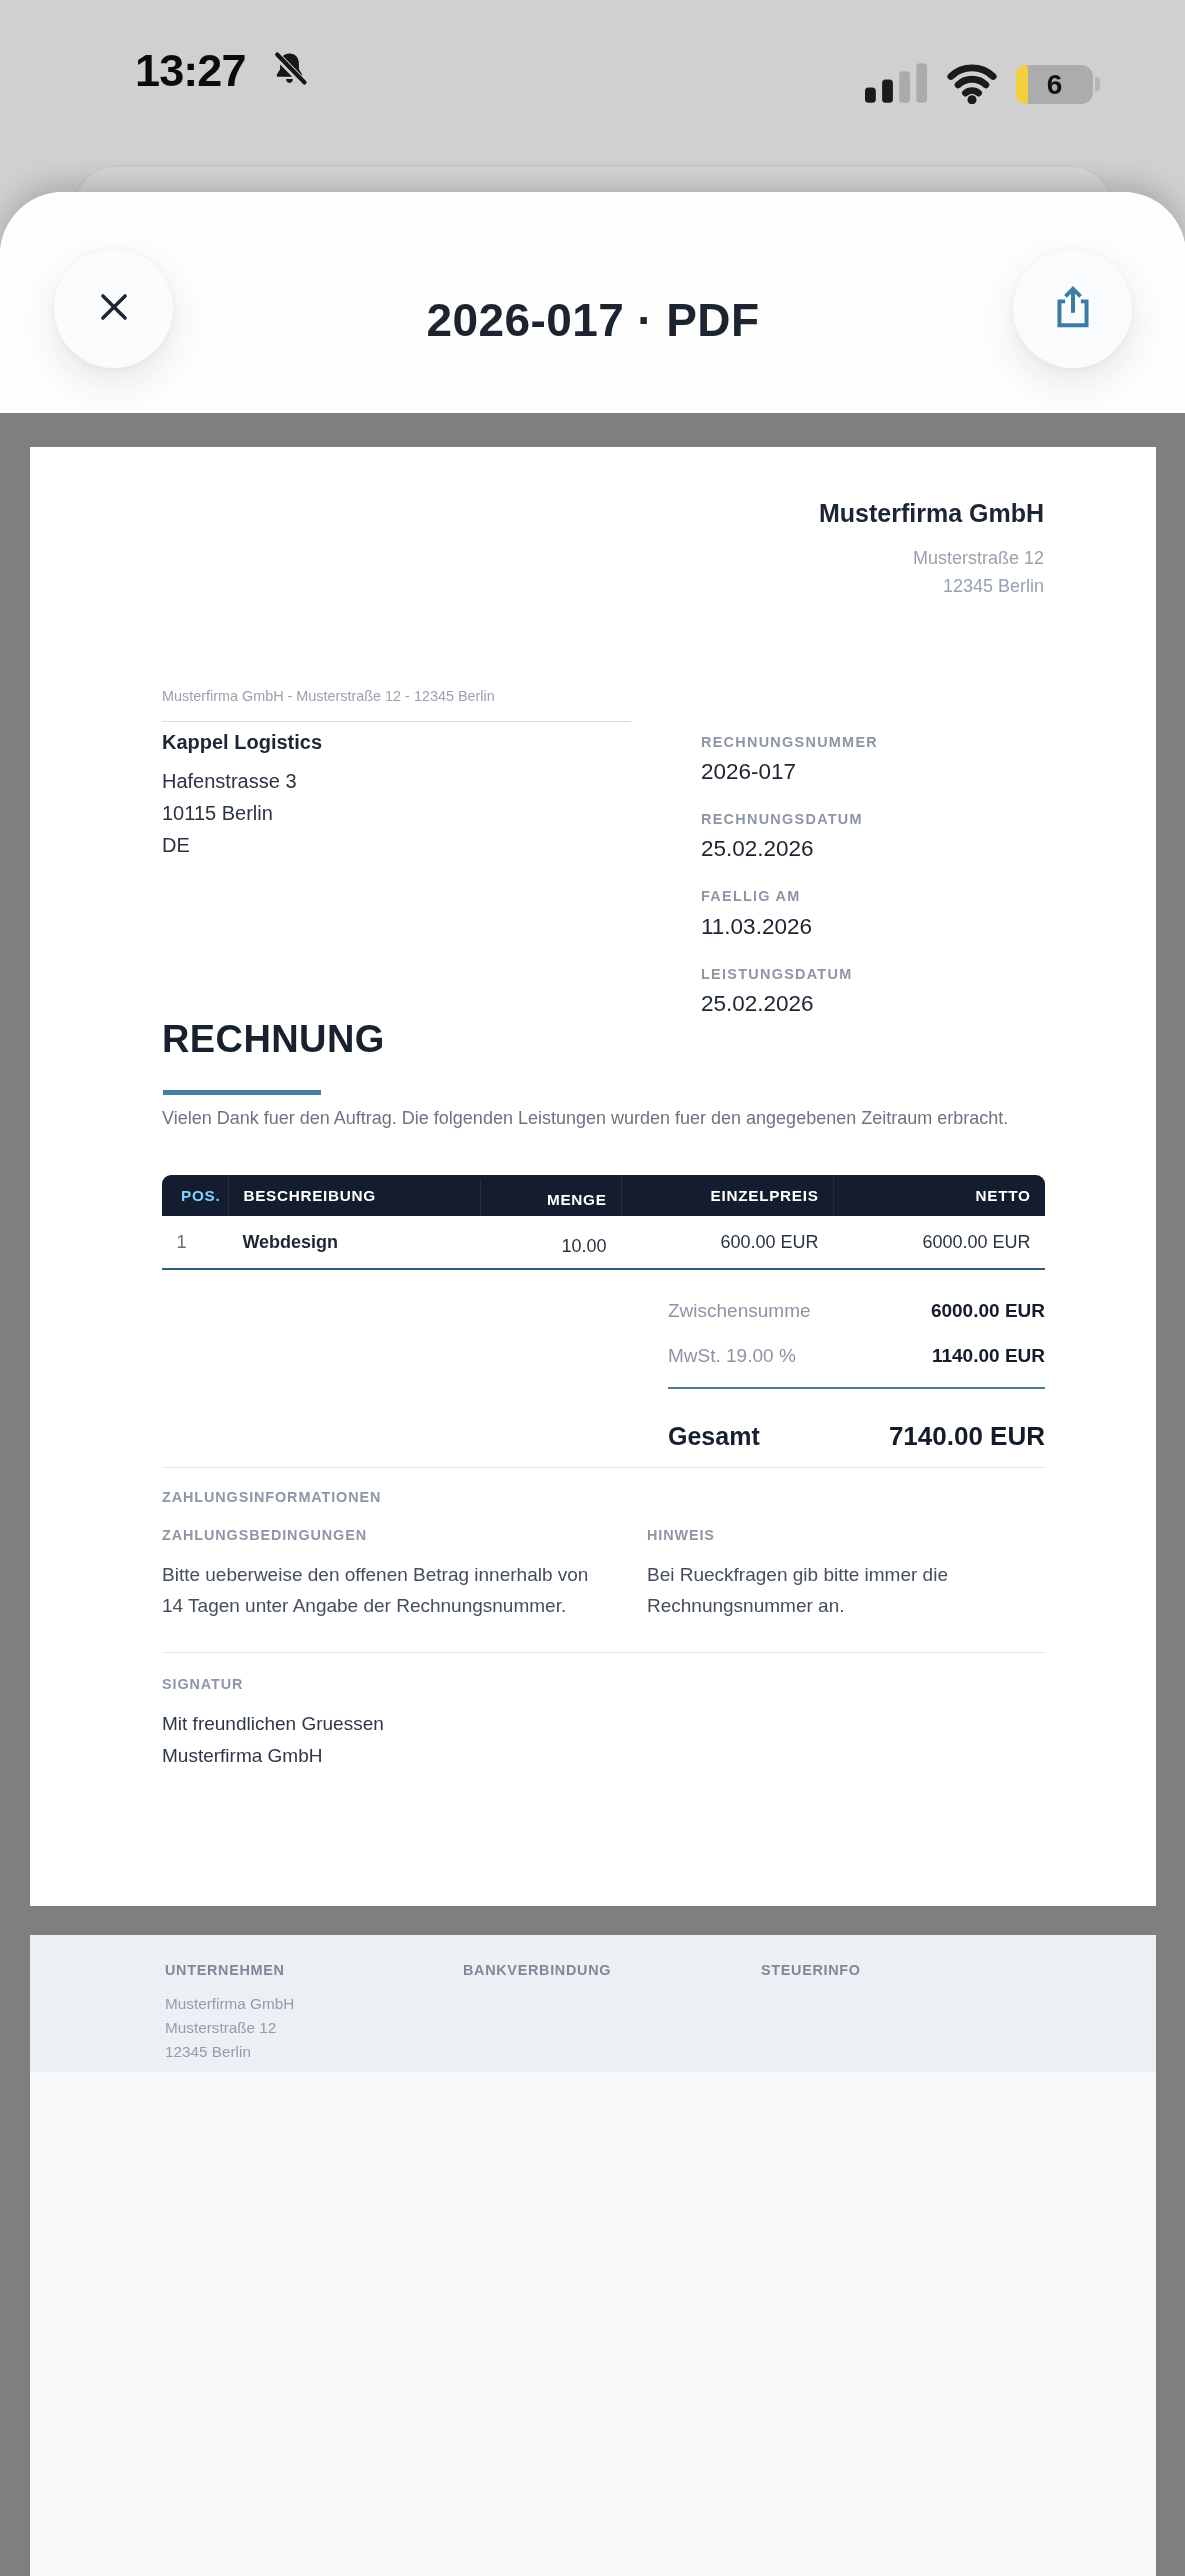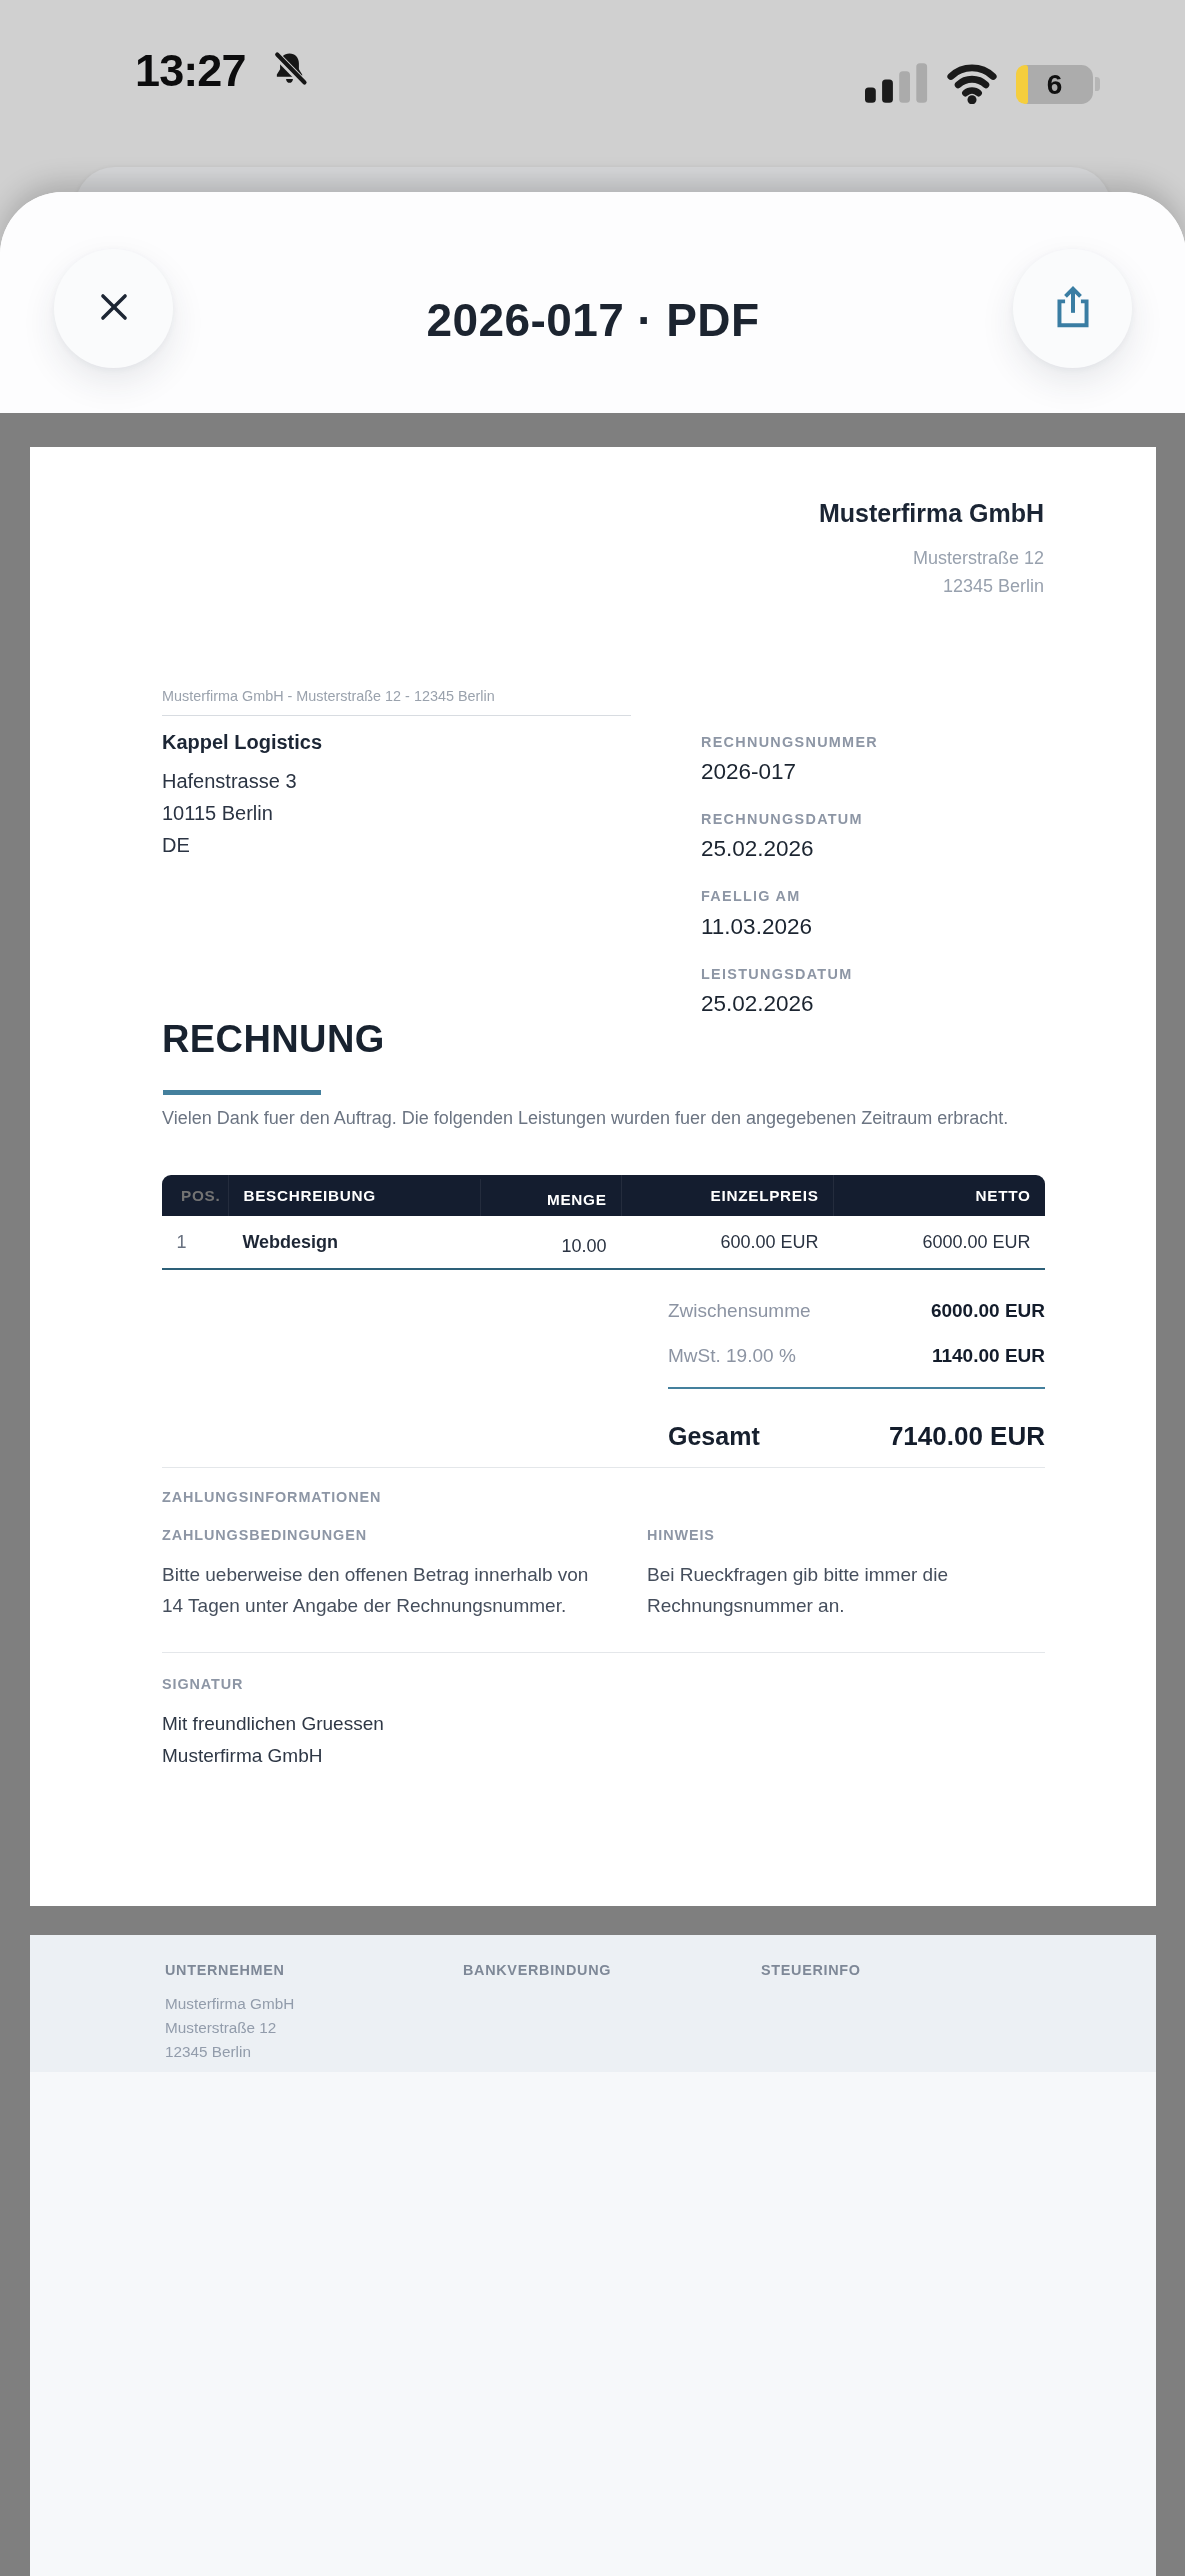--- a/index.html
+++ b/index.html
@@ -34,21 +34,21 @@
   
   .viewer{position:absolute;left:0;right:0;top:221px;bottom:0;background:#7f7f7f;}
   .page1{position:absolute;left:30px;top:34px;width:1126px;height:1459px;background:#ffffff;}
   .page2{position:absolute;left:30px;top:1522px;width:1126px;bottom:0;background:#f6f8fa;}
 
   
   .company{position:absolute;top:52px;right:112px;text-align:right;}
   .company .name{font-size:25px;font-weight:bold;color:#1b2534;margin-bottom:16px;}
   .company .addr{font-size:18px;color:#98a1ae;line-height:28px;}
   .sender{position:absolute;top:241px;left:132px;width:469px;font-size:14.4px;color:#9aa2ad;
-          padding-bottom:11px;border-bottom:0.9px solid #d8dce1;}
+          padding-bottom:17px;border-bottom:0.9px solid #d8dce1;}
   .recipient{position:absolute;top:284px;left:132px;}
   .recipient .rname{font-size:20px;font-weight:bold;color:#1c2635;margin-bottom:10.8px;}
   .recipient .rline{font-size:20px;color:#2b3443;line-height:32px;}
   .meta{position:absolute;top:286px;left:671px;}
   .meta-item{margin-bottom:25px;}
   .meta-label{font-size:14.4px;font-weight:bold;letter-spacing:1.3px;color:#8d96a5;line-height:18px;margin-bottom:7.2px;}
   .meta-value{font-size:22.5px;color:#1b2430;line-height:27px;}
   .heading{position:absolute;top:571px;left:132px;font-size:38px;font-weight:800;letter-spacing:0.4px;color:#18222f;}
   .accent-underline{position:absolute;top:643px;left:133px;width:158px;height:5.4px;}
   .intro{position:absolute;top:661px;left:132px;font-size:18px;color:#6b7482;white-space:nowrap;}
@@ -57,21 +57,21 @@
   .thead{display:flex;height:41px;background:#141d2f;border-radius:9px 9px 0 0;align-items:center;
          font-size:15.3px;font-weight:bold;color:#ffffff;letter-spacing:0.7px;}
   .thead .cell{padding:0 14.4px;box-sizing:border-box;}
   .trow{display:flex;height:52px;align-items:center;font-size:18px;border-bottom:2.7px solid #2d6078;}
   .trow .cell{padding:0 14.4px;box-sizing:border-box;}
   .c-pos{width:66px;}
   .c-desc{width:252px;}
   .c-qty{width:141px;text-align:right;margin-top:8px;}
   .c-unit{width:212px;text-align:right;}
   .c-net{flex:1;text-align:right;}
-  .thead .c-pos{color:#737373;padding-left:19px;}
+  .thead .c-pos{color:#7dd3fc;padding-left:19px;}
   .thead .cell + .cell{border-left:0.9px solid rgba(255,255,255,0.07);height:100%;display:flex;align-items:center;}
   .thead .c-qty,.thead .c-unit,.thead .c-net{justify-content:flex-end;}
   .trow .c-pos{color:#67707f;}
   .trow .c-desc{font-weight:bold;color:#1d2635;}
   .trow .c-qty,.trow .c-unit,.trow .c-net{color:#2a3342;}
 
   .totals{position:absolute;top:842px;right:111px;width:377px;}
   .t-row{display:flex;justify-content:space-between;align-items:baseline;}
   .t-row.sub{margin-top:10.8px;}
   .t-row.vat{margin-top:23.4px;}

